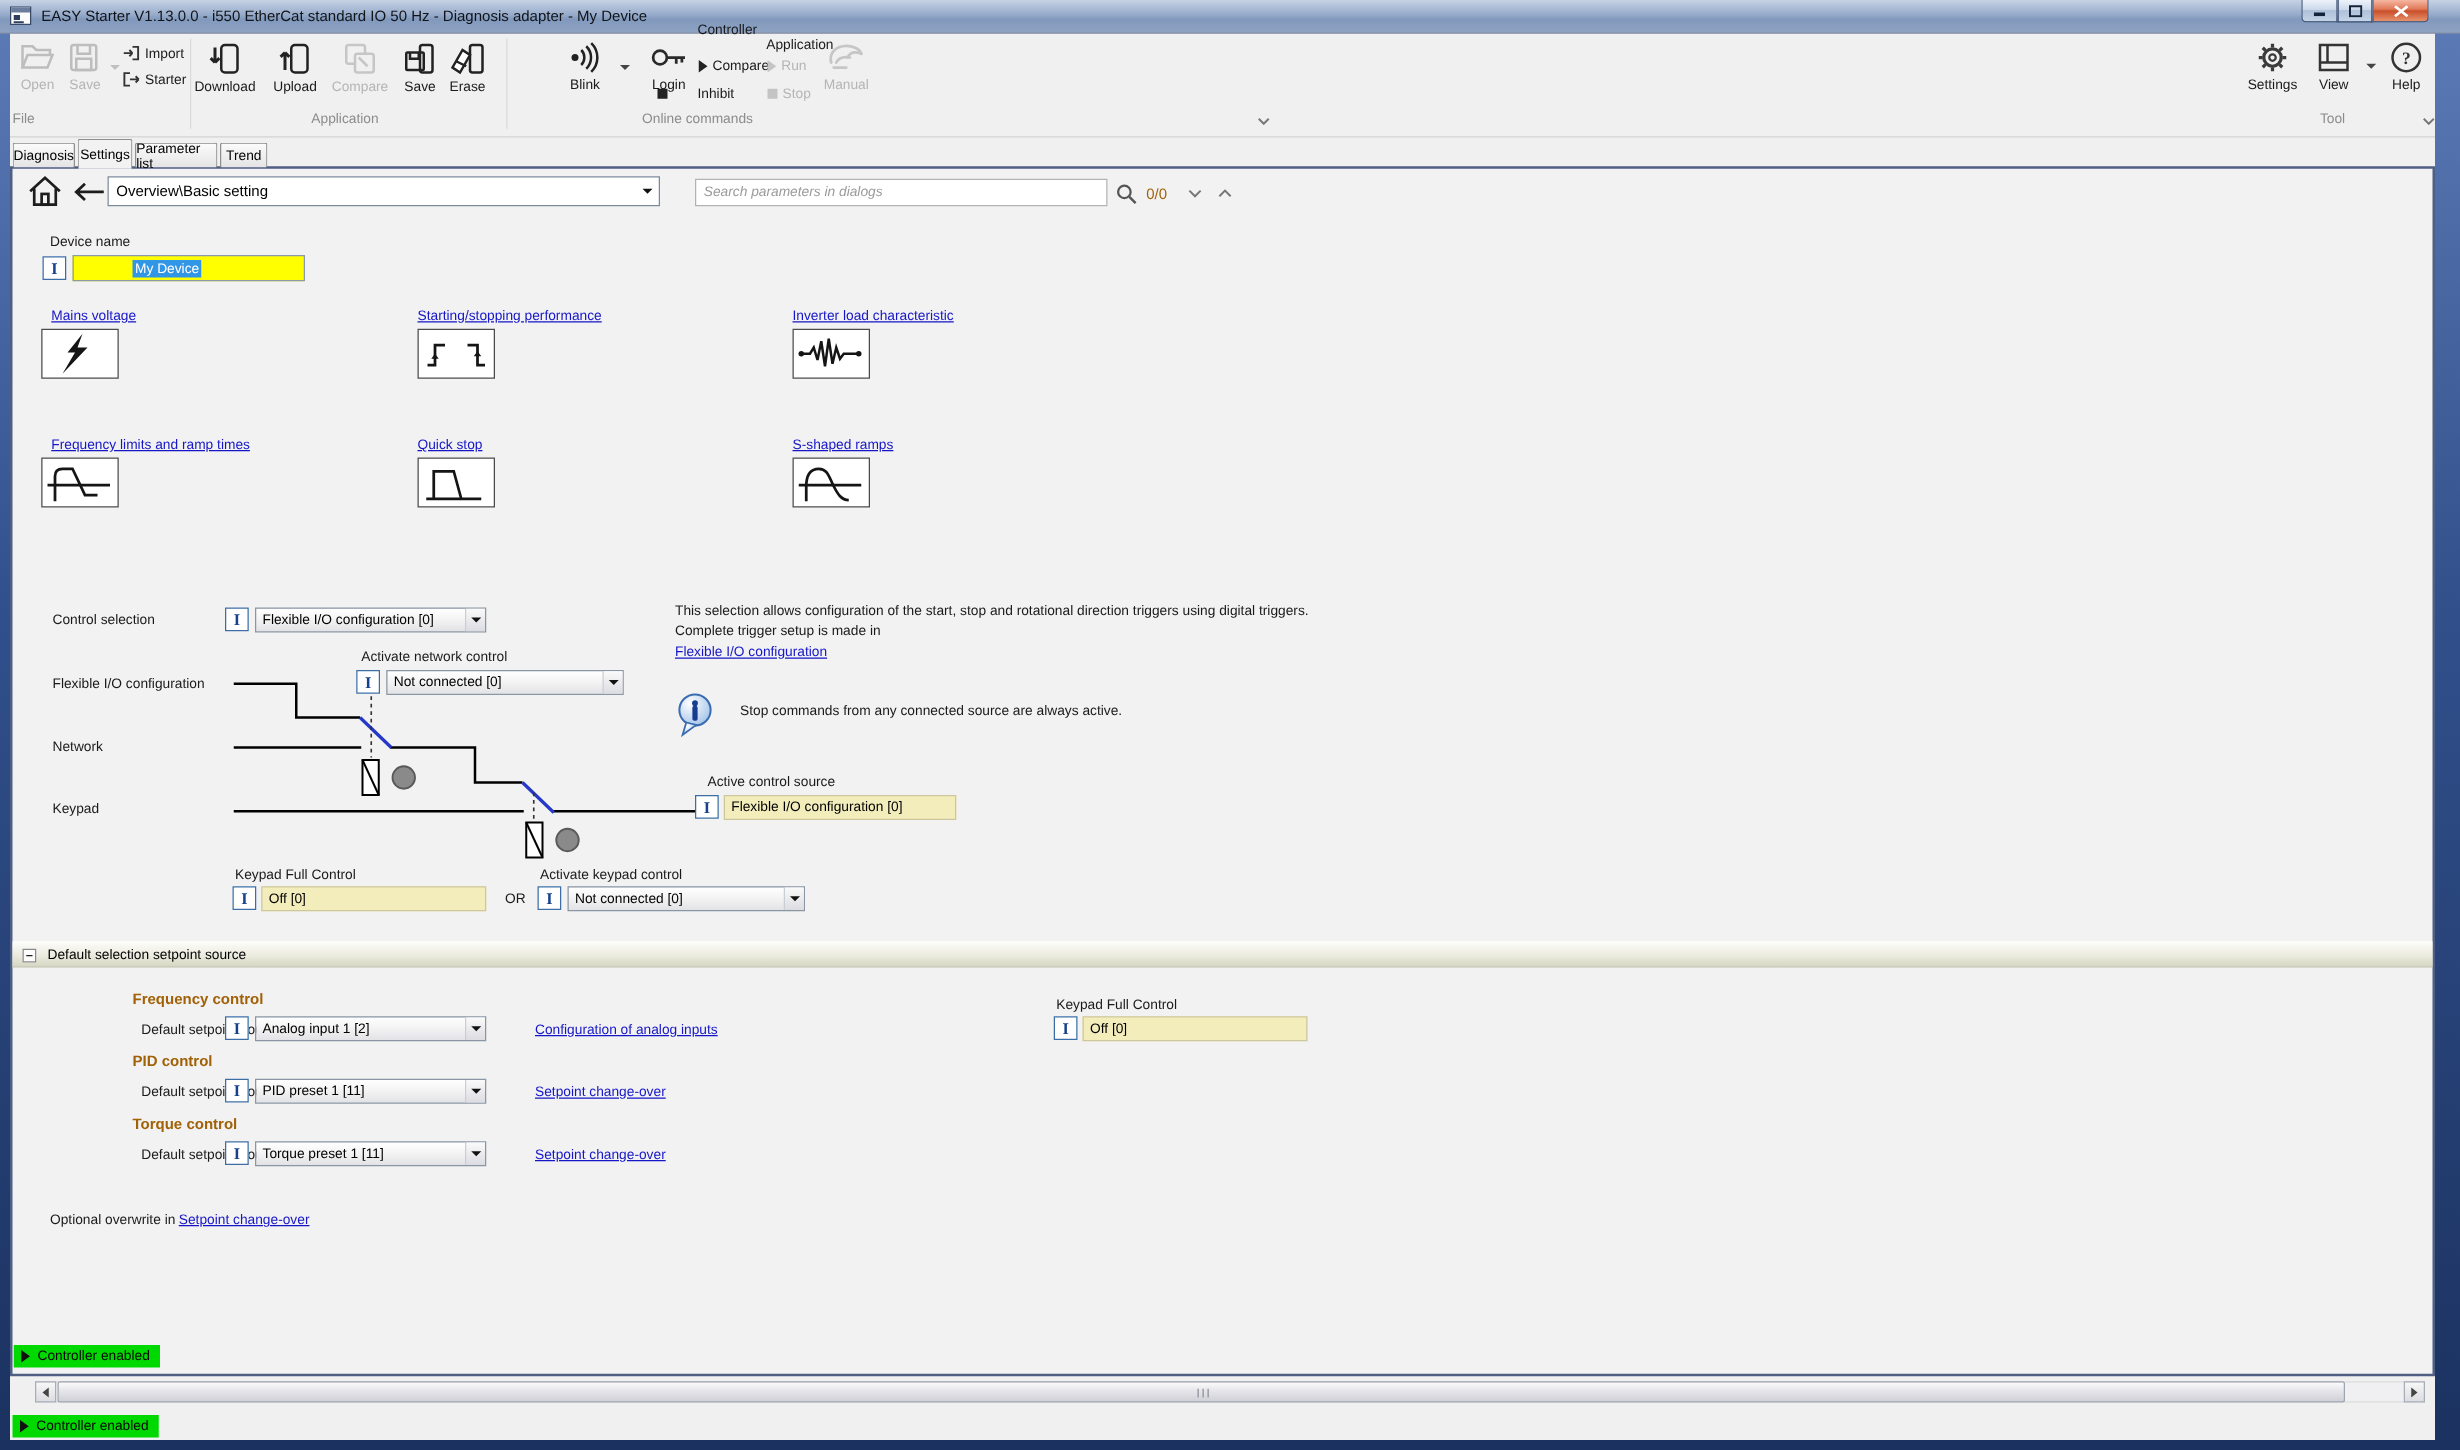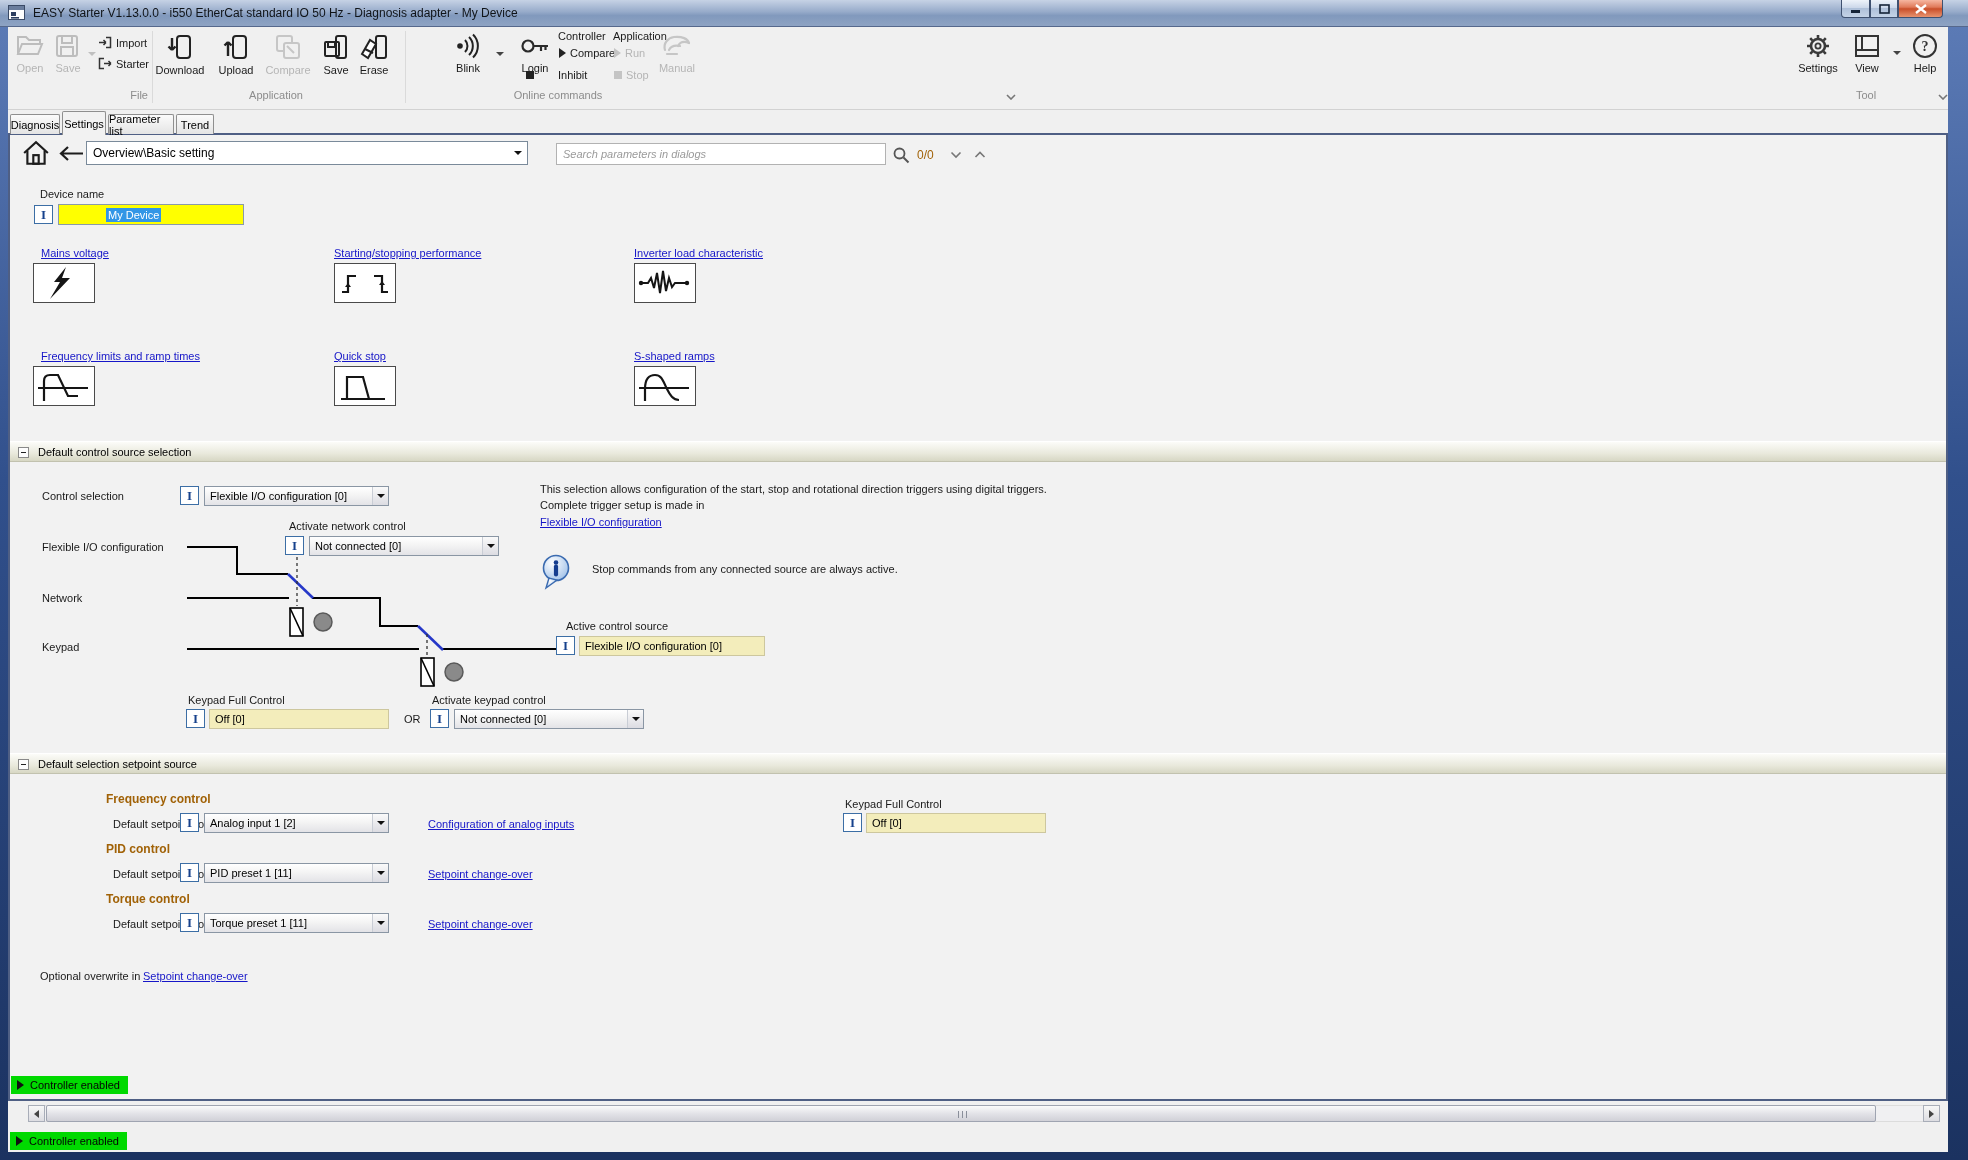--- a/index.html
+++ b/index.html
@@ -130,21 +130,21 @@
   </div>
   <div class="smallbtn" style="left:98px;top:57px;">
     <svg width="14" height="13" viewBox="0 0 14 13">
         <g stroke="#333" stroke-width="1.5" fill="none">
           <path d="M6,1.5 H1.5 V11.5 H6"></path>
           <path d="M6,6.5 H13 M13,6.5 L10.5,4 M13,6.5 L10.5,9"></path>
         </g>
       </svg>
     <span class="t11">Starter</span>
   </div>
-  <div class="abs glabel" style="left:10px;top:89px;width:138px;text-align:right;">File</div>
+  <div class="abs glabel" style="left:10px;top:89px;width:138px;text-align:left;">File</div>
   <div class="divider" style="left:152px;"></div>
 
   <div class="bigbtn" style="left:152px;width:56px;">
     <svg width="26" height="28" viewBox="0 0 26 28">
         <g stroke="#222" stroke-width="2" fill="none">
           <rect x="10" y="3" width="13" height="22" rx="3"></rect>
           <path d="M5,5 V17 M5,17 L1.5,13.5 M5,17 L8.5,13.5" stroke-width="2.4"></path>
         </g>
       </svg>
     <span class="cap">Download</span>
@@ -205,21 +205,21 @@
   <div class="abs caret-dn" style="left:496px;top:52px;"></div>
   <div class="bigbtn" style="left:512px;width:46px;">
     <svg width="30" height="26" viewBox="0 0 30 26">
         <g stroke="#2a2a2a" stroke-width="2.2" fill="none">
           <circle cx="8" cy="13" r="5.5"></circle>
           <path d="M13.5,13 H28 M21,13 V18 M25.5,13 V17"></path>
         </g>
       </svg>
     <span class="cap">Login</span>
   </div>
-  <div class="abs t11" style="left:558px;top:30px;text-align:right;">Controller</div>
+  <div class="abs t11" style="left:558px;top:18px;text-align:right;">Controller</div>
   <div class="smallbtn" style="left:559px;top:47px;">
     <span class="play"></span>
     <span class="t11">Compare</span>
   </div>
   <div class="smallbtn" style="left:526px;top:69px;gap:24px;">
     <span class="stopsq"></span>
     <span class="t11">Inhibit</span>
   </div>
   <div class="abs t11" style="left:613px;top:30px;">Application</div>
   <div class="smallbtn" style="left:614px;top:47px;">
@@ -371,24 +371,20 @@
   <div class="abs link" style="left:634px;top:350px;z-index:2;">S-shaped ramps</div>
   <div class="tilebox" style="left:634px;top:366px;z-index:2;">
     <svg width="56" height="36" viewBox="0 0 56 36">
         <g stroke="#151515" stroke-width="2.2" fill="none">
           <path d="M2,20 H52"></path>
           <path d="M8,33 V21 C8,11 12,7 18,7 C25,7 26,13 30,21 C33,27 36,32 42,32"></path>
         </g>
       </svg>
   </div>
 
-  <div class="sechdr" style="top:441px;">
-    <div class="expander"></div>
-    <span class="xt">Default control source selection</span>
-  </div>
 
   <div class="abs t11" style="left:42px;top:490px;z-index:2;">Control selection</div>
   <div class="abs ibox" style="left:180px;top:486px;z-index:2;">I</div>
   <div class="abs combo" style="left:204px;top:486px;width:185px;height:20px;z-index:2;">
     <span class="ct">Flexible I/O configuration [0]</span>
     <span class="cb">
         <span class="caret-dn" style="border-top-color:#111;"></span>
       </span>
   </div>
   <div class="abs t11" style="left:540px;top:483px;z-index:2;">This selection allows configuration of the start, stop and rotational direction triggers using digital triggers.</div>

